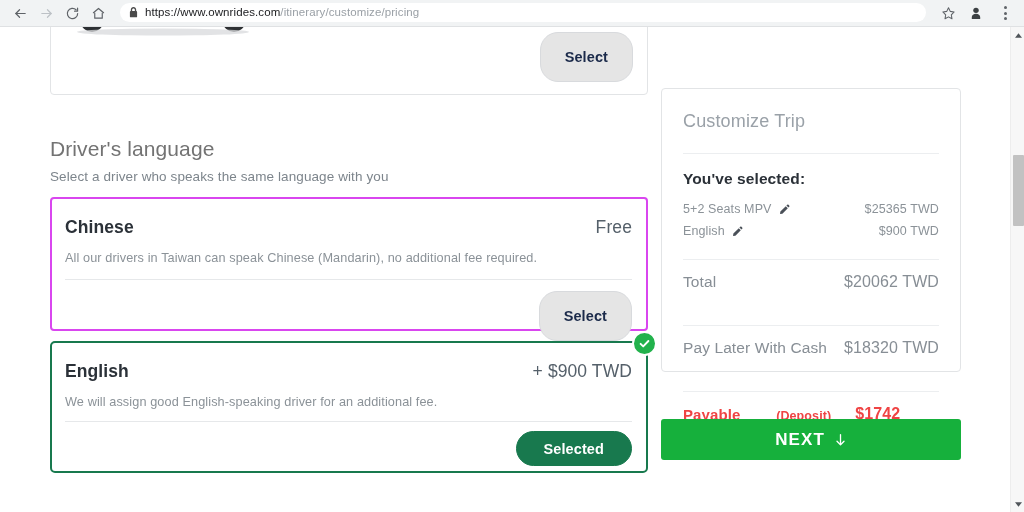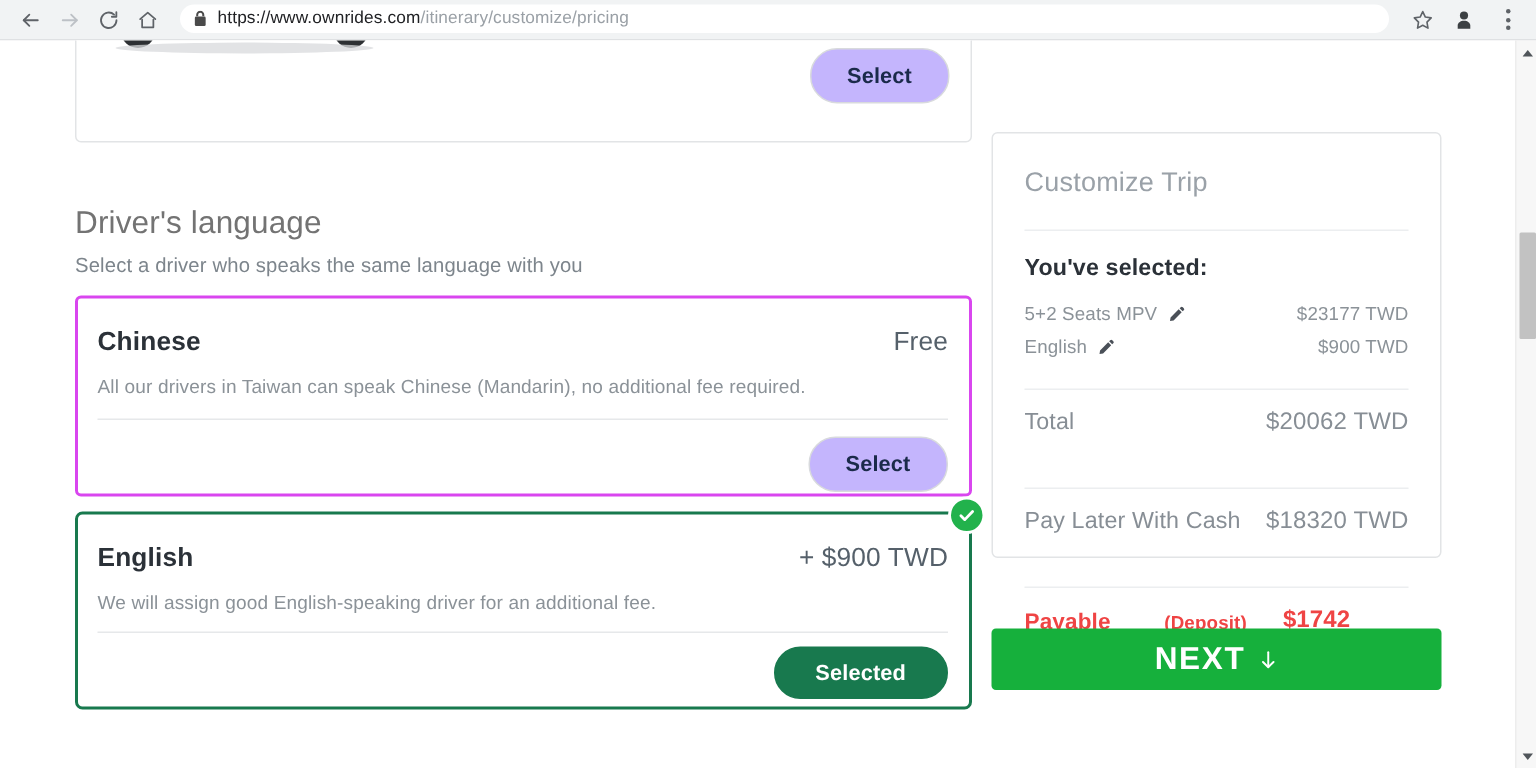--- a/index.html
+++ b/index.html
@@ -104,25 +104,25 @@
     position: absolute;
     left: 13px; top: 28px;
     width: 198px; height: 52px;
     overflow: hidden;
   }
   .vehicle-img svg { display: block; }
   .pill-btn {
     display: inline-flex;
     align-items: center;
     justify-content: center;
-    height: 37px;
+    height: 50px;
     padding: 0 24px;
     border: 1px solid #d8dadd;
     border-radius: 18px;
-    background: #c4b5fd;
+    background: #e5e5e5;
     color: #1b2a4a;
     font-size: 14.5px;
     font-weight: bold;
     letter-spacing: .1px;
     cursor: pointer;
   }
   .vehicle-select { position: absolute; right: 14px; top: 76px; }
 
   .section-title {
     position: absolute;
@@ -258,21 +258,21 @@
 
   .next-btn {
     position: absolute;
     left: 661px; top: 392px;
     width: 300px;
     height: 41px;
     background: #16b03c;
     border: none;
     border-radius: 3px;
     color: #ffffff;
-    font-size: 21px;
+    font-size: 17px;
     font-weight: bold;
     letter-spacing: 1.1px;
     display: flex;
     align-items: center;
     justify-content: center;
     gap: 9px;
     cursor: pointer;
     font-family: "Liberation Sans", sans-serif;
   }
   .next-btn .arrow-down { display: inline-flex; align-items: center; }
@@ -432,21 +432,21 @@
     <div class="sum-list">
       <div class="sum-item">
         <span class="sum-item-left">
           <span>5+2 Seats MPV</span>
           <span class="pencil-icon">
             <svg width="11" height="11" viewBox="0 0 12 12" fill="currentColor">
               <path d="M8.9.9a1 1 0 0 1 1.5 0l.7.7a1 1 0 0 1 0 1.5l-.8.8L8.1 1.7zM7.4 2.4l2.2 2.2-5.9 5.9-2.6.4.4-2.6z"></path>
             </svg>
           </span>
         </span>
-        <span>$23177 TWD</span>
+        <span>$25365 TWD</span>
       </div>
       <div class="sum-item">
         <span class="sum-item-left">
           <span>English</span>
           <span class="pencil-icon">
             <svg width="11" height="11" viewBox="0 0 12 12" fill="currentColor">
               <path d="M8.9.9a1 1 0 0 1 1.5 0l.7.7a1 1 0 0 1 0 1.5l-.8.8L8.1 1.7zM7.4 2.4l2.2 2.2-5.9 5.9-2.6.4.4-2.6z"></path>
             </svg>
           </span>
         </span>

